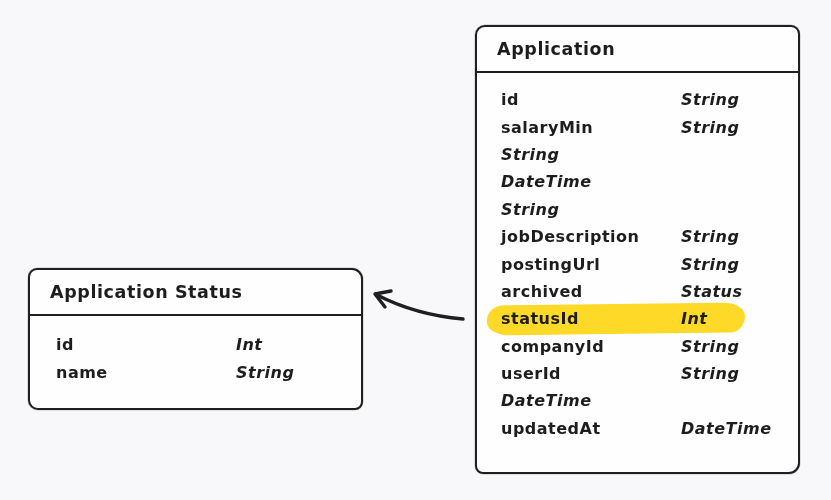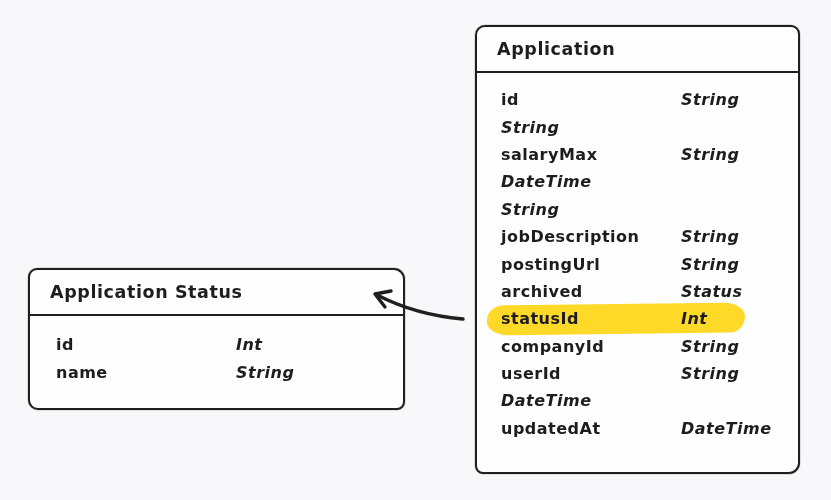--- a/index.html
+++ b/index.html
@@ -19,21 +19,21 @@
     background: #fefefe;
     border: 2.5px solid #1f1f1f;
     box-shadow: 0 0 0 0.5px rgba(30,30,30,.25);
   }
   .entity.application {
     left: 439px; top: 25px; width: 325px; height: 449px;
     border-radius: 10px 9px 11px 8px;
     margin-left: 36px;
   }
   .entity.app-status {
-    left: 28px; top: 268px; width: 377px; height: 142px;
+    left: 28px; top: 268px; width: 335px; height: 142px;
     border-radius: 9px 11px 8px 10px;
   }
   .entity-header {
     height: 46px;
     display: flex; align-items: center;
     padding: 0 20px;
     border-bottom: 2.5px solid #1f1f1f;
     font-size: 17.5px; font-weight: 700;
     letter-spacing: 0.6px;
   }
@@ -85,24 +85,24 @@
   </div>
 
   <div class="entity application">
     <div class="entity-header">Application</div>
     <div class="entity-body">
       <div class="frow">
         <span class="fname">id</span>
         <span class="ftype">String</span>
       </div>
       <div class="frow">
+        <span class="fname">salaryMin</span>
         <span class="ftype">String</span>
       </div>
       <div class="frow">
-        <span class="fname">salaryMax</span>
         <span class="ftype">String</span>
       </div>
       <div class="frow">
         <span class="ftype">DateTime</span>
       </div>
       <div class="frow">
         <span class="ftype">String</span>
       </div>
       <div class="frow">
         <span class="fname">jobDescription</span>

